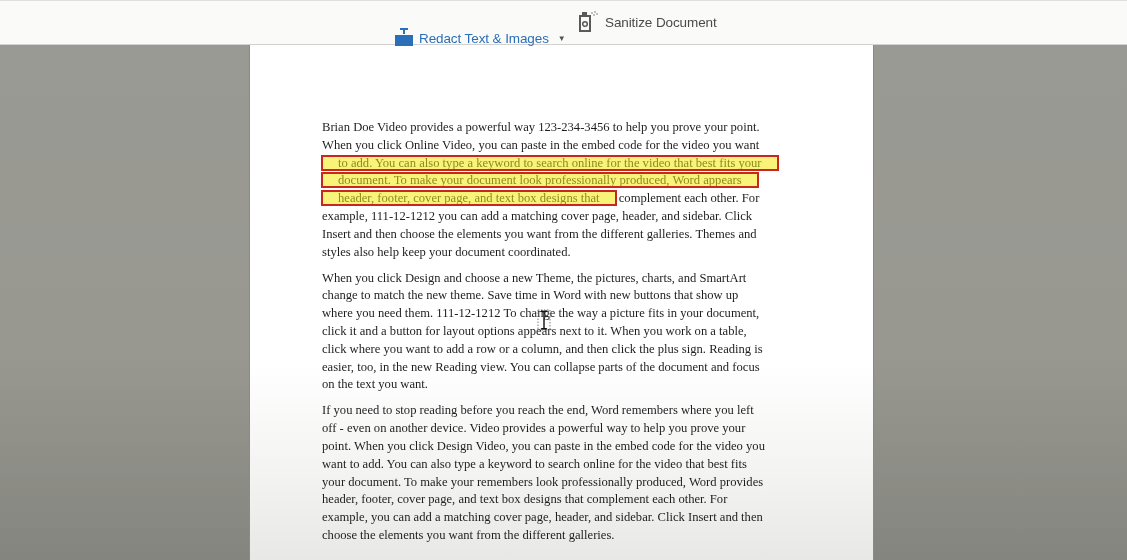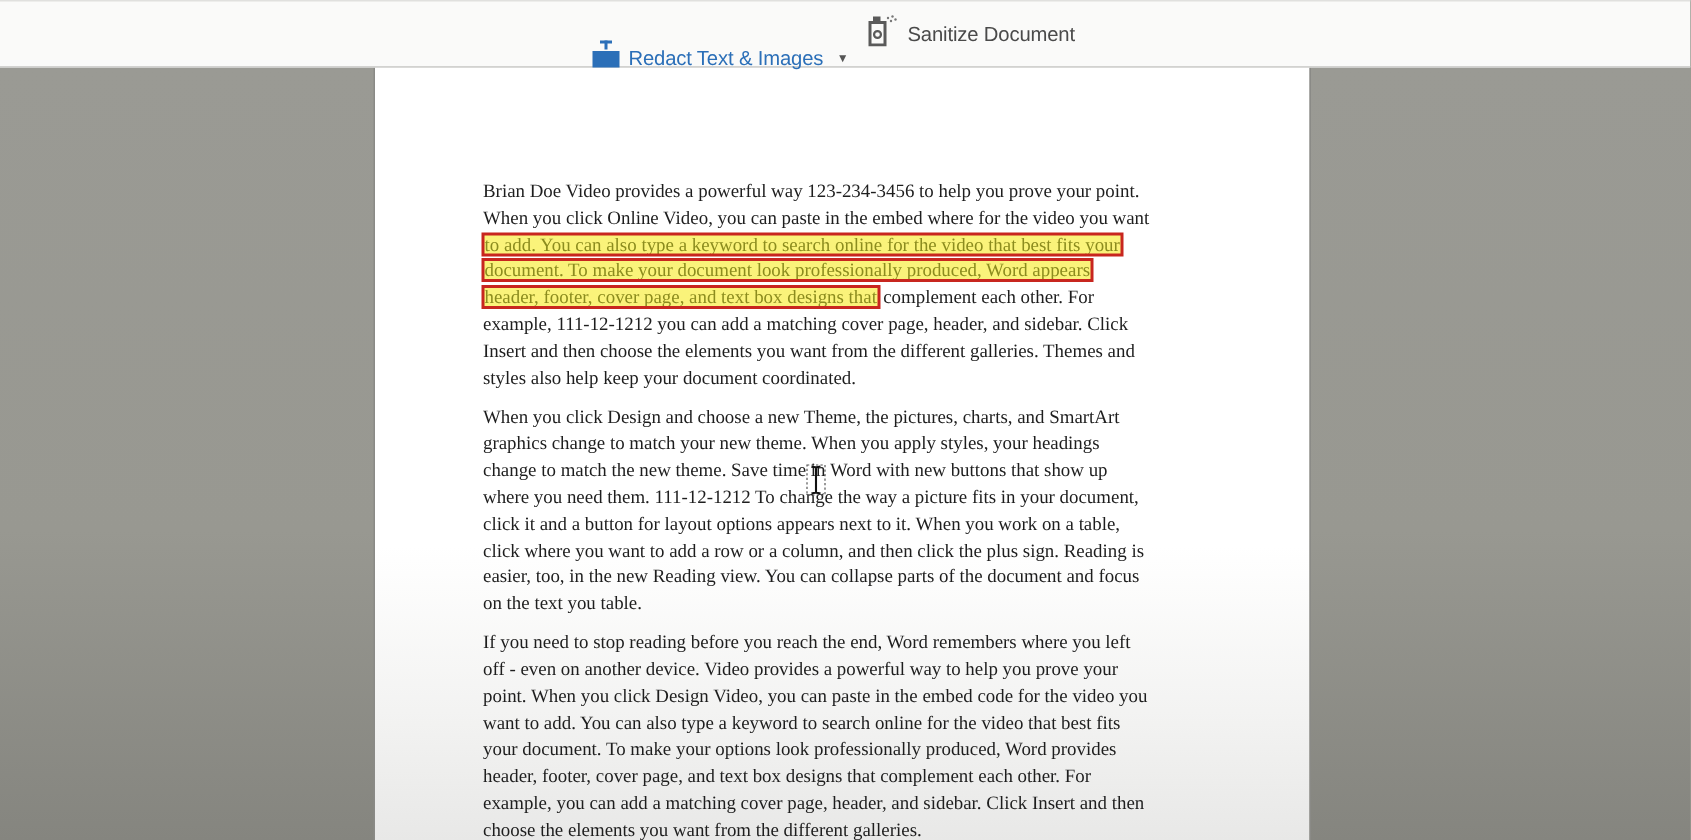--- a/index.html
+++ b/index.html
@@ -41,21 +41,21 @@
     line-height: 17.8px;
     color: #1e1e1e;
   }
   .line { white-space: nowrap; height: 17.8px; }
   .para { margin-bottom: 8.2px; }
   .hl {
     background: #faf37a;
     color: #8c8c1e;
     outline: 2px solid #c8261f;
     outline-offset: -1px;
-    padding: 0 1px;
+    padding: 0 16px;
   }
   .cursor {
     position: absolute; left: 537px; top: 309px; width: 14px; height: 22px;
   }
 </style>
 </head>
 <body>
 
 <div class="toolbar">
   <div class="tool tool-redact">
@@ -85,46 +85,45 @@
   </div>
 </div>
 
 <div class="canvas"></div>
 <div class="page"></div>
 
 <div class="doc-text">
 
   <div class="para">
     <div class="line"><span>Brian Doe Video provides a powerful way 123-234-3456 to help you prove your point.</span></div>
-    <div class="line"><span>When you click Online Video, you can paste in the embed where for the video you want</span></div>
+    <div class="line"><span>When you click Online Video, you can paste in the embed code for the video you want</span></div>
     <div class="line"><span class="hl">to add. You can also type a keyword to search online for the video that best fits your</span></div>
     <div class="line"><span class="hl">document. To make your document look professionally produced, Word appears</span></div>
     <div class="line"><span class="hl">header, footer, cover page, and text box designs that</span><span> complement each other. For</span></div>
     <div class="line"><span>example, 111-12-1212 you can add a matching cover page, header, and sidebar. Click</span></div>
     <div class="line"><span>Insert and then choose the elements you want from the different galleries. Themes and</span></div>
     <div class="line"><span>styles also help keep your document coordinated.</span></div>
   </div>
 
   <div class="para">
     <div class="line"><span>When you click Design and choose a new Theme, the pictures, charts, and SmartArt</span></div>
-    <div class="line"><span>graphics change to match your new theme. When you apply styles, your headings</span></div>
     <div class="line"><span>change to match the new theme. Save time in Word with new buttons that show up</span></div>
     <div class="line"><span>where you need them. 111-12-1212 To change the way a picture fits in your document,</span></div>
     <div class="line"><span>click it and a button for layout options appears next to it. When you work on a table,</span></div>
     <div class="line"><span>click where you want to add a row or a column, and then click the plus sign. Reading is</span></div>
     <div class="line"><span>easier, too, in the new Reading view. You can collapse parts of the document and focus</span></div>
-    <div class="line"><span>on the text you table.</span></div>
+    <div class="line"><span>on the text you want.</span></div>
   </div>
 
   <div class="para">
     <div class="line"><span>If you need to stop reading before you reach the end, Word remembers where you left</span></div>
     <div class="line"><span>off - even on another device. Video provides a powerful way to help you prove your</span></div>
     <div class="line"><span>point. When you click Design Video, you can paste in the embed code for the video you</span></div>
     <div class="line"><span>want to add. You can also type a keyword to search online for the video that best fits</span></div>
-    <div class="line"><span>your document. To make your options look professionally produced, Word provides</span></div>
+    <div class="line"><span>your document. To make your remembers look professionally produced, Word provides</span></div>
     <div class="line"><span>header, footer, cover page, and text box designs that complement each other. For</span></div>
     <div class="line"><span>example, you can add a matching cover page, header, and sidebar. Click Insert and then</span></div>
     <div class="line"><span>choose the elements you want from the different galleries.</span></div>
   </div>
 </div>
 
 <div class="cursor">
   <svg width="14" height="22" viewBox="0 0 14 22">
     <rect x="1" y="1" width="12" height="20" fill="none" stroke="#555" stroke-width="0.8" stroke-dasharray="1.5 1.5"></rect>
     <path d="M4 2 Q7 3 10 2 M7 3 L7 19 M4 20 Q7 19 10 20" fill="none" stroke="#111" stroke-width="1.4"></path>

